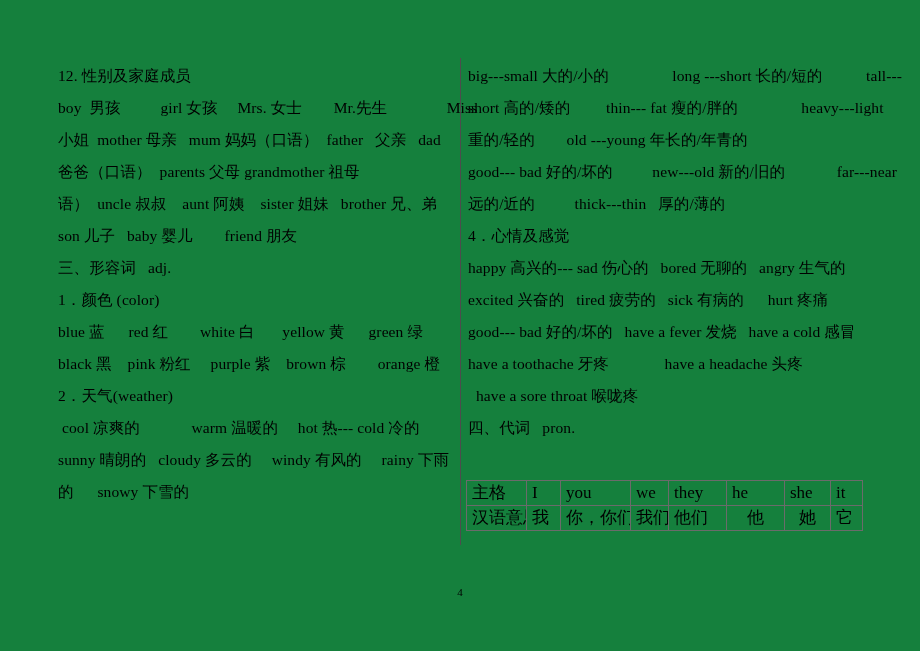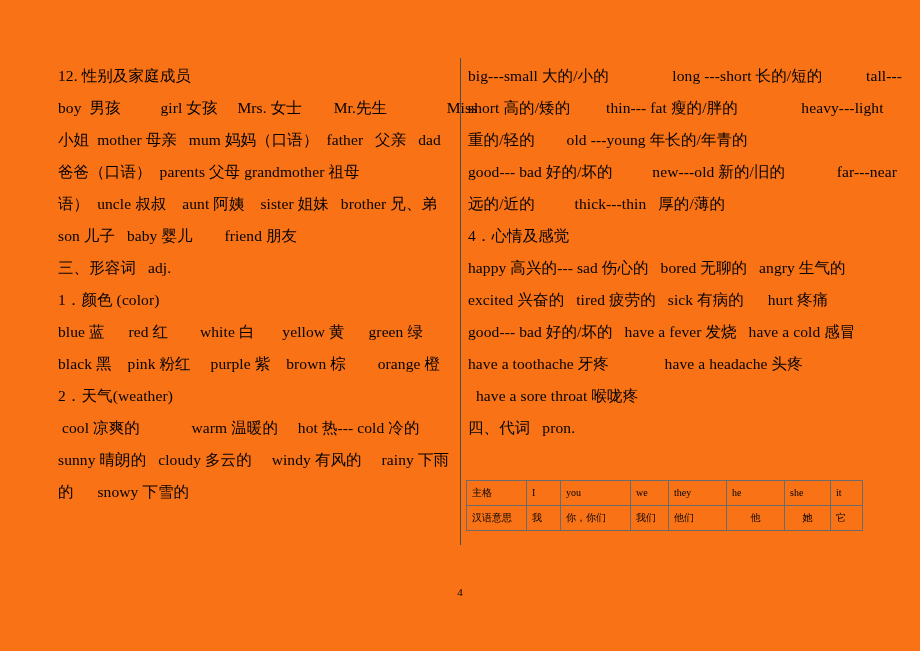--- a/index.html
+++ b/index.html
@@ -15,21 +15,21 @@
     overflow: hidden;
     font-family: "Liberation Serif", "DejaVu Serif", serif;
     color: #000000;
   }
 
   #page {
     position: absolute;
     left: 0; top: 0;
     width: 920px;
     height: 651px;
-    background: #f97316;
+    background: #15803d;
   }
 
   
   #column-divider {
     position: absolute;
     left: 460px;
     top: 58px;
     width: 1px;
     height: 487px;
     background: #4d4d4d;
@@ -63,21 +63,21 @@
   }
   table#pronoun-table {
     border-collapse: collapse;
     width: 396px;
     table-layout: fixed;
   }
   #pronoun-table td {
     border: 1px solid #6b6b6b;
     height: 24px;
     padding: 0 5px;
-    font-size: 10px;
+    font-size: 17px;
     line-height: 24px;
     vertical-align: middle;
     white-space: nowrap;
     overflow: hidden;
   }
   #pronoun-table td.rowlabel { text-align: left; }
   #pronoun-table td.cell     { text-align: left; }
   #pronoun-table tr.row-cn td.cell { text-align: center; }
   #pronoun-table tr.row-cn td.cell.c-left { text-align: left; }
 

